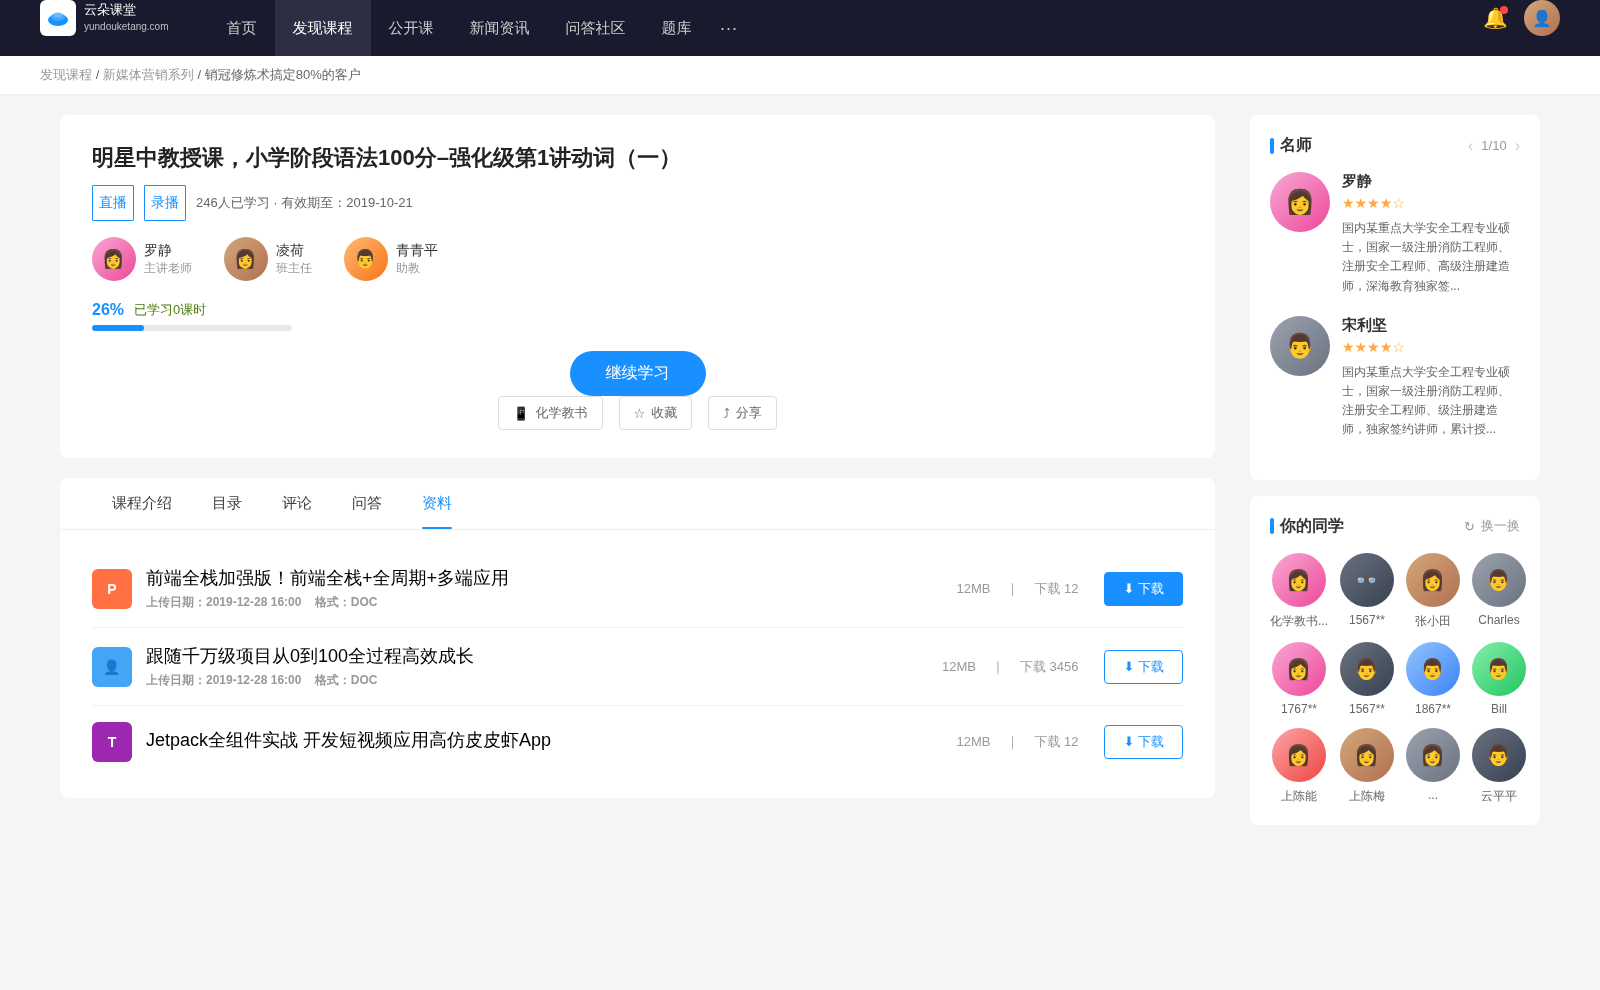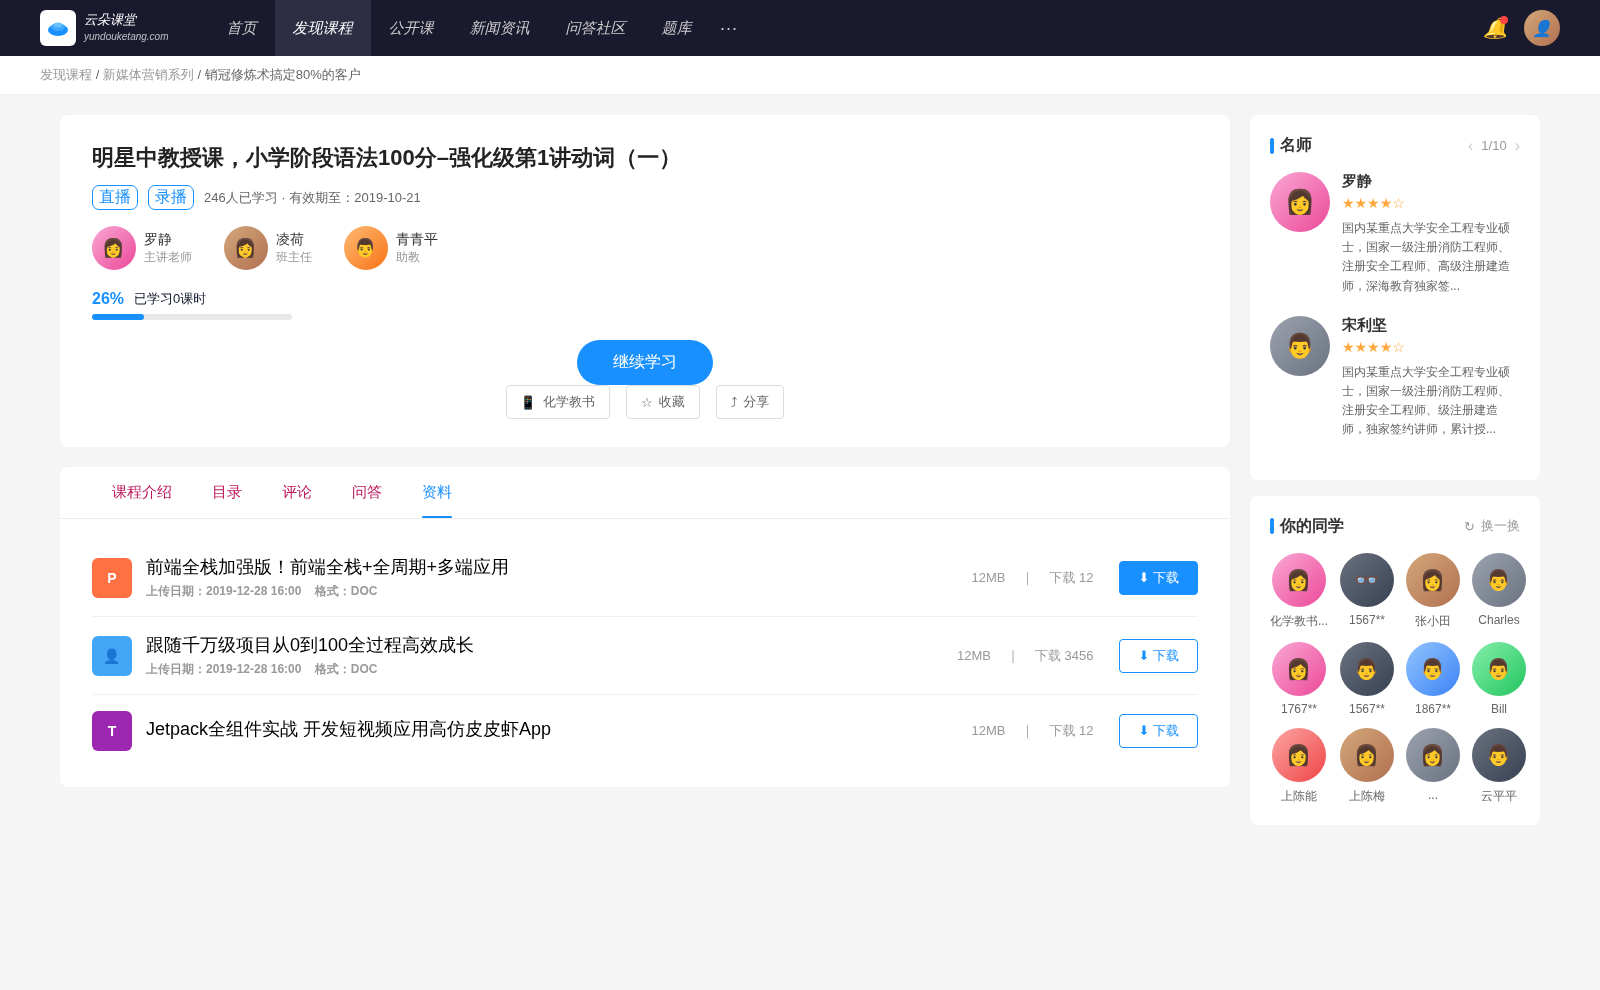--- a/index.html
+++ b/index.html
@@ -1,77 +1,77 @@
 <!DOCTYPE html>
 <html><head>
   <meta charset="utf-8">
   <style>
     * { box-sizing: border-box; margin: 0; padding: 0; }
     body { font-family: -apple-system, BlinkMacSystemFont, "PingFang SC", "Microsoft YaHei", sans-serif; background: #f5f5f5; font-size: 14px; color: #333; }
 
     
-    .navbar { background: #1a1a2e; display: flex; align-items: center; height: 56px; padding: 0 40px; font-style: italic; }
+    .navbar { background: #1a1a2e; display: flex; align-items: flex-start; height: 56px; padding: 0 40px; }
     .nav-logo { display: flex; align-items: center; margin-right: 40px; }
     .nav-logo-icon { width: 36px; height: 36px; background: #fff; border-radius: 6px; display: flex; align-items: center; justify-content: center; margin-right: 8px; }
     .nav-logo-icon svg { width: 28px; height: 28px; }
     .nav-logo-text { color: #fff; font-size: 13px; line-height: 1.2; }
     .nav-items { display: flex; align-items: center; gap: 0; flex: 1; }
     .nav-item { color: #ccc; padding: 0 18px; height: 56px; display: flex; align-items: center; cursor: pointer; font-size: 15px; }
     .nav-item.active { color: #fff; background: #2d2d44; }
     .nav-more { color: #ccc; font-size: 18px; padding: 0 10px; cursor: pointer; }
     .nav-right { display: flex; align-items: center; gap: 16px; margin-left: auto; }
     .nav-bell { color: #ccc; font-size: 20px; cursor: pointer; position: relative; }
     .nav-bell-dot { position: absolute; top: 0; right: 0; width: 8px; height: 8px; background: #ff4444; border-radius: 50%; }
     .nav-avatar { width: 36px; height: 36px; border-radius: 50%; background: #c4a882; overflow: hidden; cursor: pointer; }
     .nav-avatar-inner { width: 100%; height: 100%; background: linear-gradient(135deg, #d4a77a, #c4906a); display: flex; align-items: center; justify-content: center; color: #fff; font-size: 16px; }
 
     
     .breadcrumb { background: #fff; padding: 10px 40px; font-size: 13px; color: #999; border-bottom: 1px solid #eee; }
     .breadcrumb a { color: #999; text-decoration: none; }
     .breadcrumb span { color: #666; }
 
     
-    .main-layout { display: flex; gap: 20px; padding: 20px 40px; max-width: 1560px; margin: 0 auto; }
+    .main-layout { display: flex; gap: 35px; padding: 20px 40px; max-width: 1560px; margin: 0 auto; }
 
     
     .left-content { flex: 1; min-width: 0; }
 
     
     .course-card { background: #fff; border-radius: 8px; padding: 28px 32px; margin-bottom: 20px; }
     .course-title { font-size: 22px; font-weight: 600; color: #222; margin-bottom: 12px; }
     .course-meta { display: flex; align-items: center; gap: 10px; margin-bottom: 16px; font-size: 13px; color: #666; }
-    .badge { border: 1px solid #1890ff; color: #1890ff; padding: 1px 6px; border-radius: 7px; font-size: 16px; }
+    .badge { border: 1px solid #1890ff; color: #1890ff; padding: 8px 6px; border-radius: 1px; font-size: 14px; }
     .badge.live { border-color: #1890ff; color: #1890ff; }
     .badge.rec { border-color: #1890ff; color: #1890ff; }
     .teachers { display: flex; gap: 32px; margin-bottom: 20px; }
     .teacher-item { display: flex; align-items: center; gap: 8px; }
     .teacher-avatar { width: 44px; height: 44px; border-radius: 50%; overflow: hidden; }
     .teacher-avatar-inner { width: 100%; height: 100%; display: flex; align-items: center; justify-content: center; font-size: 18px; }
     .teacher-info { }
     .teacher-name { font-size: 14px; color: #333; font-weight: 500; }
     .teacher-role { font-size: 12px; color: #999; }
 
     
     .progress-section { margin-bottom: 20px; }
     .progress-label { display: flex; align-items: center; gap: 10px; margin-bottom: 6px; }
     .progress-pct { color: #1890ff; font-size: 16px; font-weight: 600; }
-    .progress-desc { color: #0f172a; font-size: 13px; }
+    .progress-desc { color: #4d7c0f; font-size: 13px; }
     .progress-bar-bg { width: 200px; height: 6px; background: #e8e8e8; border-radius: 3px; }
     .progress-bar-fill { height: 100%; background: #1890ff; border-radius: 3px; }
 
     
     .action-row { display: flex; align-items: center; justify-content: space-between; flex-direction: column; }
     .btn-continue { background: #1890ff; color: #fff; border: none; padding: 12px 36px; border-radius: 25px; font-size: 16px; cursor: pointer; font-weight: 500; }
     .action-btns { display: flex; gap: 16px; }
     .action-btn { display: flex; align-items: center; gap: 6px; color: #666; cursor: pointer; font-size: 13px; border: 1px solid #ddd; padding: 7px 14px; border-radius: 4px; }
 
     
     .tabs-section { background: #fff; border-radius: 8px; }
     .tabs-header { display: flex; border-bottom: 1px solid #eee; padding: 0 32px; }
-    .tab-item { padding: 16px 20px; cursor: pointer; color: #be185d; font-size: 15px; position: relative; }
+    .tab-item { padding: 16px 20px; cursor: pointer; color: #404040; font-size: 15px; position: relative; }
     .tab-item.active { color: #1890ff; }
     .tab-item.active::after { content: ''; position: absolute; bottom: 0; left: 20px; right: 20px; height: 2px; background: #1890ff; border-radius: 1px; }
     .tabs-content { padding: 20px 32px; }
 
     
     .resource-item { display: flex; align-items: center; padding: 16px 0; border-bottom: 1px solid #f0f0f0; }
     .resource-item:last-child { border-bottom: none; }
     .resource-icon { width: 40px; height: 40px; border-radius: 6px; display: flex; align-items: center; justify-content: center; color: #fff; font-weight: 700; font-size: 14px; margin-right: 14px; flex-shrink: 0; }
     .resource-icon.p { background: #ff7043; }
     .resource-icon.u { background: #42a5f5; }

